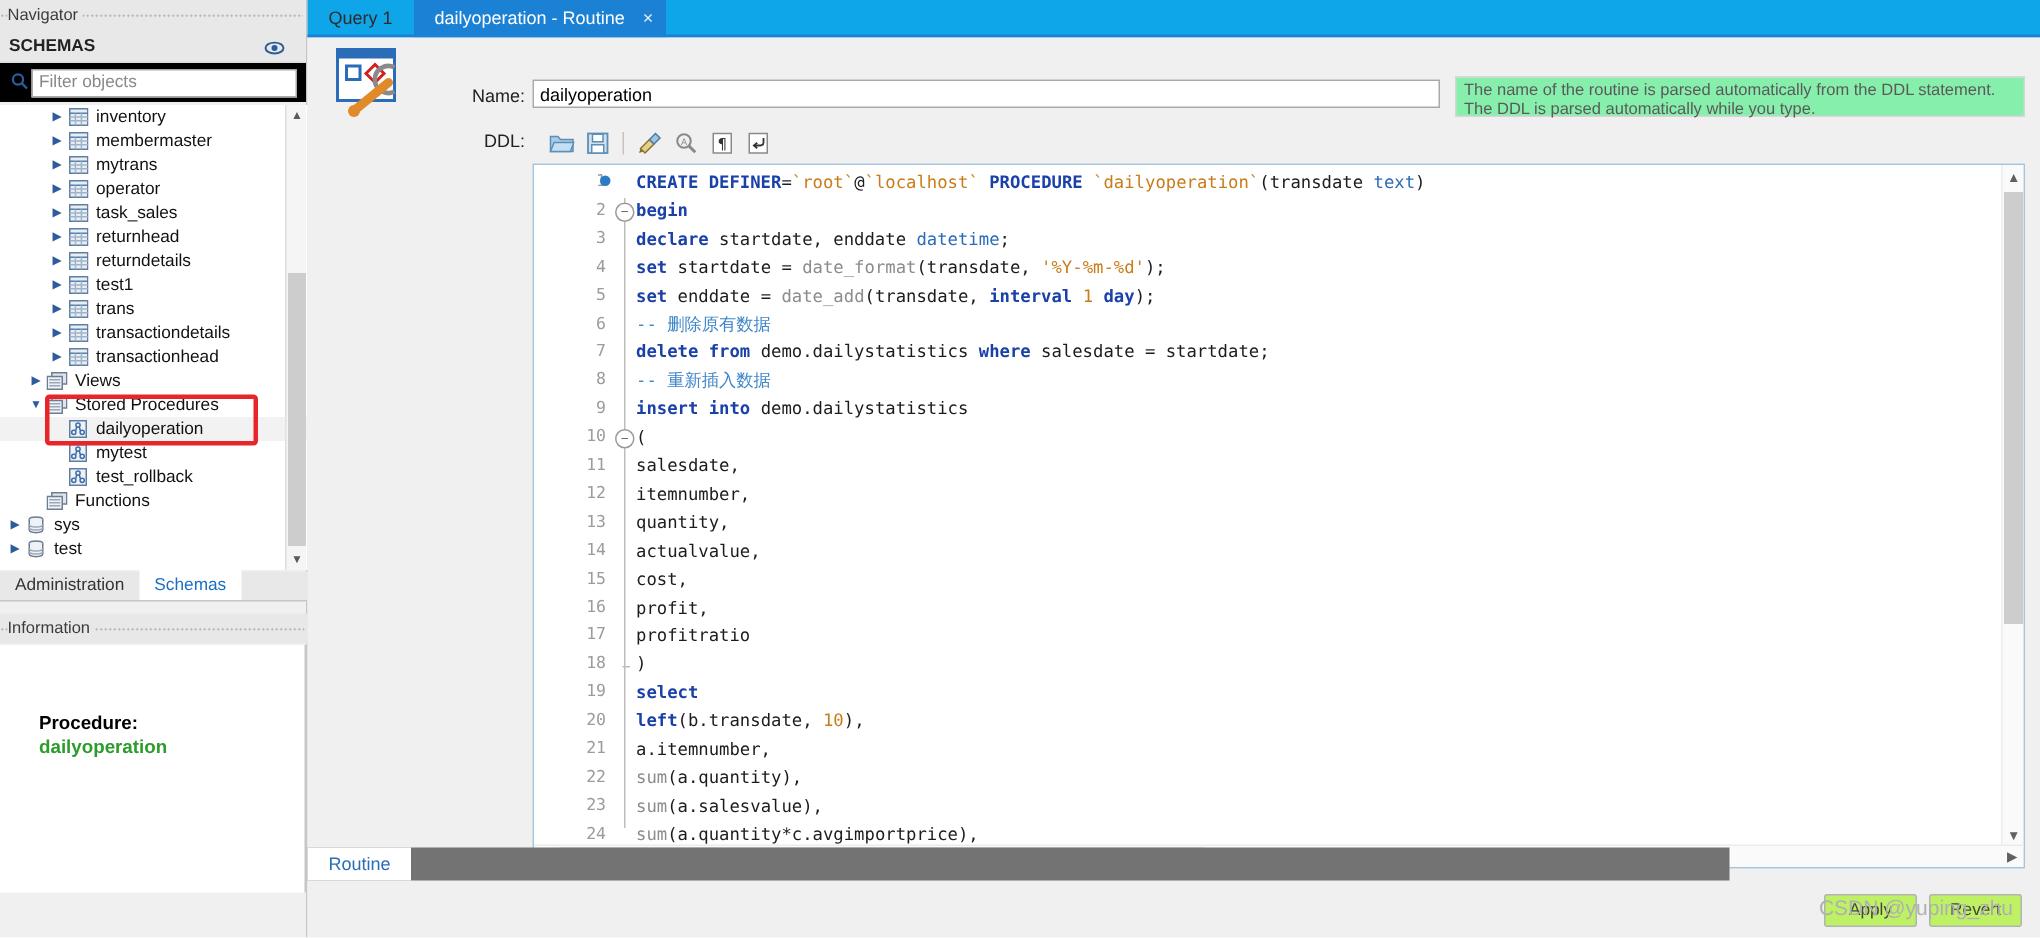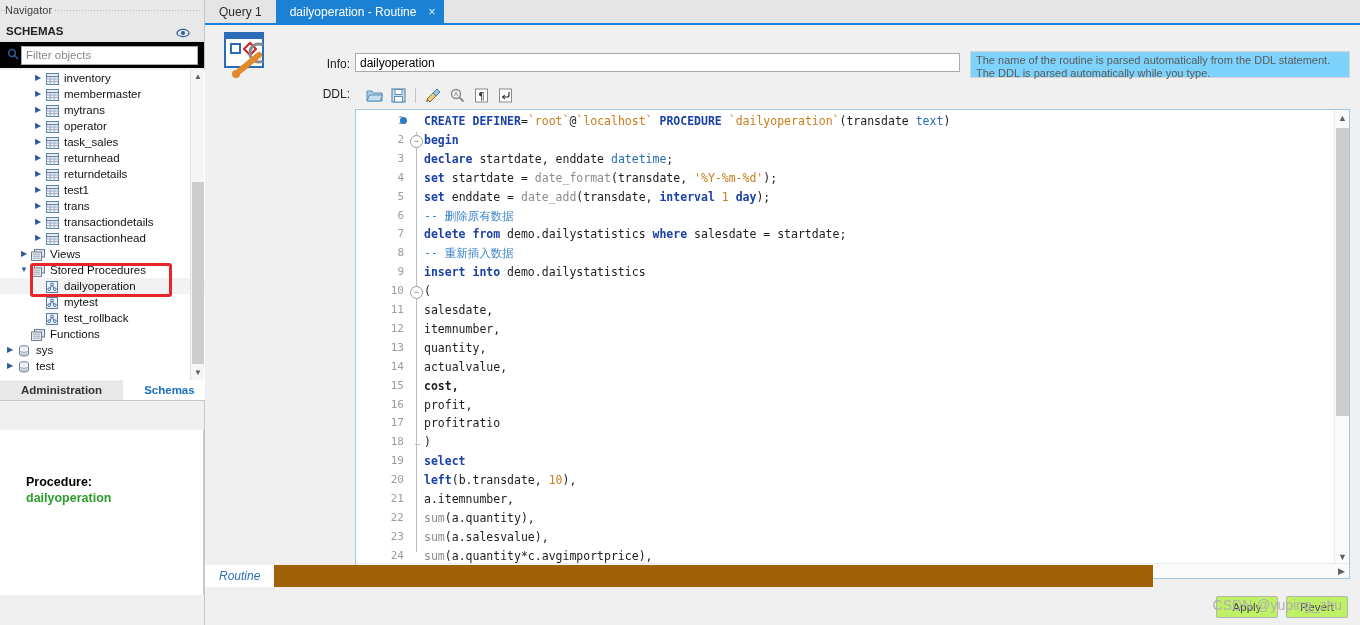--- a/index.html
+++ b/index.html
@@ -106,22 +106,22 @@
     top: 112px; height: 182px;
     background: #cdcdcd;
   }
 
   #nav-tabs {
     position: absolute; left: 0; top: 381px; width: 205px; height: 20px;
     background: #e8e8e8; display: flex; align-items: flex-end;
     border-bottom: 1px solid #c6c6c6;
   }
   .ntab {
-    height: 20px; line-height: 20px; padding: 0 21px;
-    font-size: 11.5px; color: #333; cursor: default; font-weight: bold;
+    height: 20px; line-height: 20px; padding: 0 10px;
+    font-size: 11.5px; color: #333; cursor: default;
   }
   .ntab.active { background: #fff; color: #1a6fc4; }
 
   #info-caption { position:absolute; left:0; top:409px; width:205px; }
   #info-body {
     position: absolute; left: 0; top: 430px; width: 204px; height: 165px;
     background: #fff; border-right:1px solid #c6c6c6;
   }
   #proc-label {
     position: absolute; left: 26px; top: 45px;
@@ -135,21 +135,21 @@
   #bottom-tabs {
     position: absolute; left: 0; top: 598px; width: 205px; height: 21px;
     background: #e8e8e8; display: flex; align-items: center;
   }
   .btab { height: 21px; line-height:21px; padding: 0 9px; font-size:11.5px; color:#333;}
   .btab.active { background:#fff; color:#1a6fc4; }
 
   
   #tabbar {
     position: absolute; left: 205px; top: 0; width: 1155px; height: 25px;
-    background: #e5e5e5;
+    background: #0ea5e9;
     border-bottom: 2px solid #1b81d4;
   }
   .wtab {
     float: left; height: 25px; line-height: 25px;
     padding: 0 14px; font-size: 12px; color: #2b2b2b;
     cursor: default; position: relative;
   }
   .wtab.active { background: #1b81d4; color: #fff; padding-right: 28px; }
   .wtab .xclose {
     position: absolute; right: 9px; top: 0; line-height: 25px;
@@ -171,21 +171,21 @@
     border: 1px solid #a9a9a9; background: #fff;
     font-family: "Liberation Sans", sans-serif; font-size: 12px;
     padding: 0 4px; color: #000; outline: none;
   }
   #ddl-label {
     position: absolute; left: 100px; top: 62px; font-size: 12px; color:#222;
     text-align: right; width: 45px;
   }
   #hint-box {
     position: absolute; left: 765px; top: 26px; width: 380px; height: 27px;
-    background: #7dd3fc; border: 1px solid #d5d5d5;
+    background: #86efac; border: 1px solid #d5d5d5;
     font-size: 11px; color: #5a5a5a; line-height: 13px;
     padding: 2px 5px;
   }
 
   
   #ddl-toolbar {
     position: absolute; left: 150px; top: 58px; width: 995px; height: 24px;
     background: #f0f0f0;
     display: flex; align-items: center; padding-left: 7px;
   }
@@ -268,22 +268,21 @@
   }
   #ed-hscroll .arrow.lf { left: 0; } #ed-hscroll .arrow.rt { right: 0; }
   #ed-hthumb {
     position: absolute; top: 1px; left: 17px; width: 430px; height: 12px;
     background: #cdcdcd;
   }
 
   
   #routine-tabs {
     position: absolute; left: 0; top: 540px; width: 948px; height: 22px;
-    background: #a16207;
-    font-style: italic;
+    background: #737373;
   }
   .rtab {
     float: left; height: 22px; line-height: 22px; padding: 0 14px;
     font-size: 12px; color: #2b6cb8; cursor: default;
   }
   .rtab.active { background: #fff; }
 
   #footer {
     position: absolute; left: 205px; top: 588px; width: 1155px; height: 37px;
     background: #f0f0f0;
@@ -565,20 +564,24 @@
       <div class="arrow up">▲</div>
       <div id="nav-thumb"></div>
       <div class="arrow dn">▼</div>
     </div>
 
     <div id="nav-tabs">
         <div class="ntab"><span>Administration</span></div>
         <div class="ntab active"><span>Schemas</span></div>
       </div>
 
+    <div id="info-caption" class="panel-caption">
+      <span class="dots"></span>
+      <span class="capword">Information</span>
+    </div>
 
     <div id="info-body">
       <div id="proc-label">Procedure:</div>
       <div id="proc-name">dailyoperation</div>
     </div>
 
   </div>
 
   <div id="tabbar">
       <div class="wtab"><span>Query 1</span></div>
@@ -592,21 +595,21 @@
         <rect x="6" y="4" width="38" height="34" fill="#ffffff" stroke="#2b6cb8" stroke-width="2"></rect>
         <rect x="6" y="4" width="38" height="6" fill="#2b6cb8"></rect>
         <rect x="12" y="15" width="9" height="9" fill="none" stroke="#2b6cb8" stroke-width="2"></rect>
         <polygon points="31,14 37,20 31,26 25,20" fill="none" stroke="#d02020" stroke-width="2"></polygon>
         <path d="M44 16 a9 9 0 1 0 0 16" fill="none" stroke="#8a8a8a" stroke-width="3"></path>
         <line x1="18" y1="44" x2="40" y2="26" stroke="#e08a2a" stroke-width="6" stroke-linecap="round"></line>
         <circle cx="17" cy="45" r="4" fill="#e08a2a"></circle>
       </svg>
     </div>
 
-    <div id="name-label">Info:</div>
+    <div id="name-label">Name:</div>
     <input id="name-input" type="text" value="dailyoperation" style="">
     <div id="ddl-label">DDL:</div>
 
     <div id="hint-box">The name of the routine is parsed automatically from the DDL statement. The DDL is parsed automatically while you type.</div>
 
     <div id="ddl-toolbar">
       <div class="tbtn">
         <svg width="17" height="15" viewBox="0 0 17 15">
           <path d="M1 3 h5 l1.6 2 H16 v8 H1 z" fill="#a9cde8" stroke="#5d8fb6" stroke-width="1"></path>
           <path d="M1 13 l2.4-6 H16.6 L14.2 13 z" fill="#c3dff2" stroke="#5d8fb6" stroke-width="1"></path>
@@ -691,21 +694,21 @@
           <div class="cl" style="top: 79.6px;"><span class="kw">set</span><span class="pl"> enddate = </span><span class="fn">date_add</span><span class="pl">(transdate, </span><span class="kw">interval</span><span class="pl"> </span><span class="num">1</span><span class="pl"> </span><span class="kw">day</span><span class="pl">);</span></div>
           <div class="cl" style="top: 98.5px;"><span class="cmt">-- 删除原有数据</span></div>
           <div class="cl" style="top: 117.4px;"><span class="kw">delete from</span><span class="pl"> demo.dailystatistics </span><span class="kw">where</span><span class="pl"> salesdate = startdate;</span></div>
           <div class="cl" style="top: 136.3px;"><span class="cmt">-- 重新插入数据</span></div>
           <div class="cl" style="top: 155.2px;"><span class="kw">insert into</span><span class="pl"> demo.dailystatistics</span></div>
           <div class="cl" style="top: 174.1px;"><span class="pl">(</span></div>
           <div class="cl" style="top: 193px;"><span class="pl">salesdate,</span></div>
           <div class="cl" style="top: 211.9px;"><span class="pl">itemnumber,</span></div>
           <div class="cl" style="top: 230.8px;"><span class="pl">quantity,</span></div>
           <div class="cl" style="top: 249.7px;"><span class="pl">actualvalue,</span></div>
-          <div class="cl" style="top: 268.6px; font-weight: bold;"><span class="pl">cost,</span></div>
+          <div class="cl" style="top: 268.6px;"><span class="pl">cost,</span></div>
           <div class="cl" style="top: 287.5px;"><span class="pl">profit,</span></div>
           <div class="cl" style="top: 306.4px;"><span class="pl">profitratio</span></div>
           <div class="cl" style="top: 325.3px;"><span class="pl">)</span></div>
           <div class="cl" style="top: 344.2px;"><span class="kw">select</span></div>
           <div class="cl" style="top: 363.1px;"><span class="kw">left</span><span class="pl">(b.transdate, </span><span class="num">10</span><span class="pl">),</span></div>
           <div class="cl" style="top: 382px;"><span class="pl">a.itemnumber,</span></div>
           <div class="cl" style="top: 400.9px;"><span class="fn">sum</span><span class="pl">(a.quantity),</span></div>
           <div class="cl" style="top: 419.8px;"><span class="fn">sum</span><span class="pl">(a.salesvalue),</span></div>
           <div class="cl" style="top: 438.7px;"><span class="fn">sum</span><span class="pl">(a.quantity*c.avgimportprice),</span></div>
         </div>

